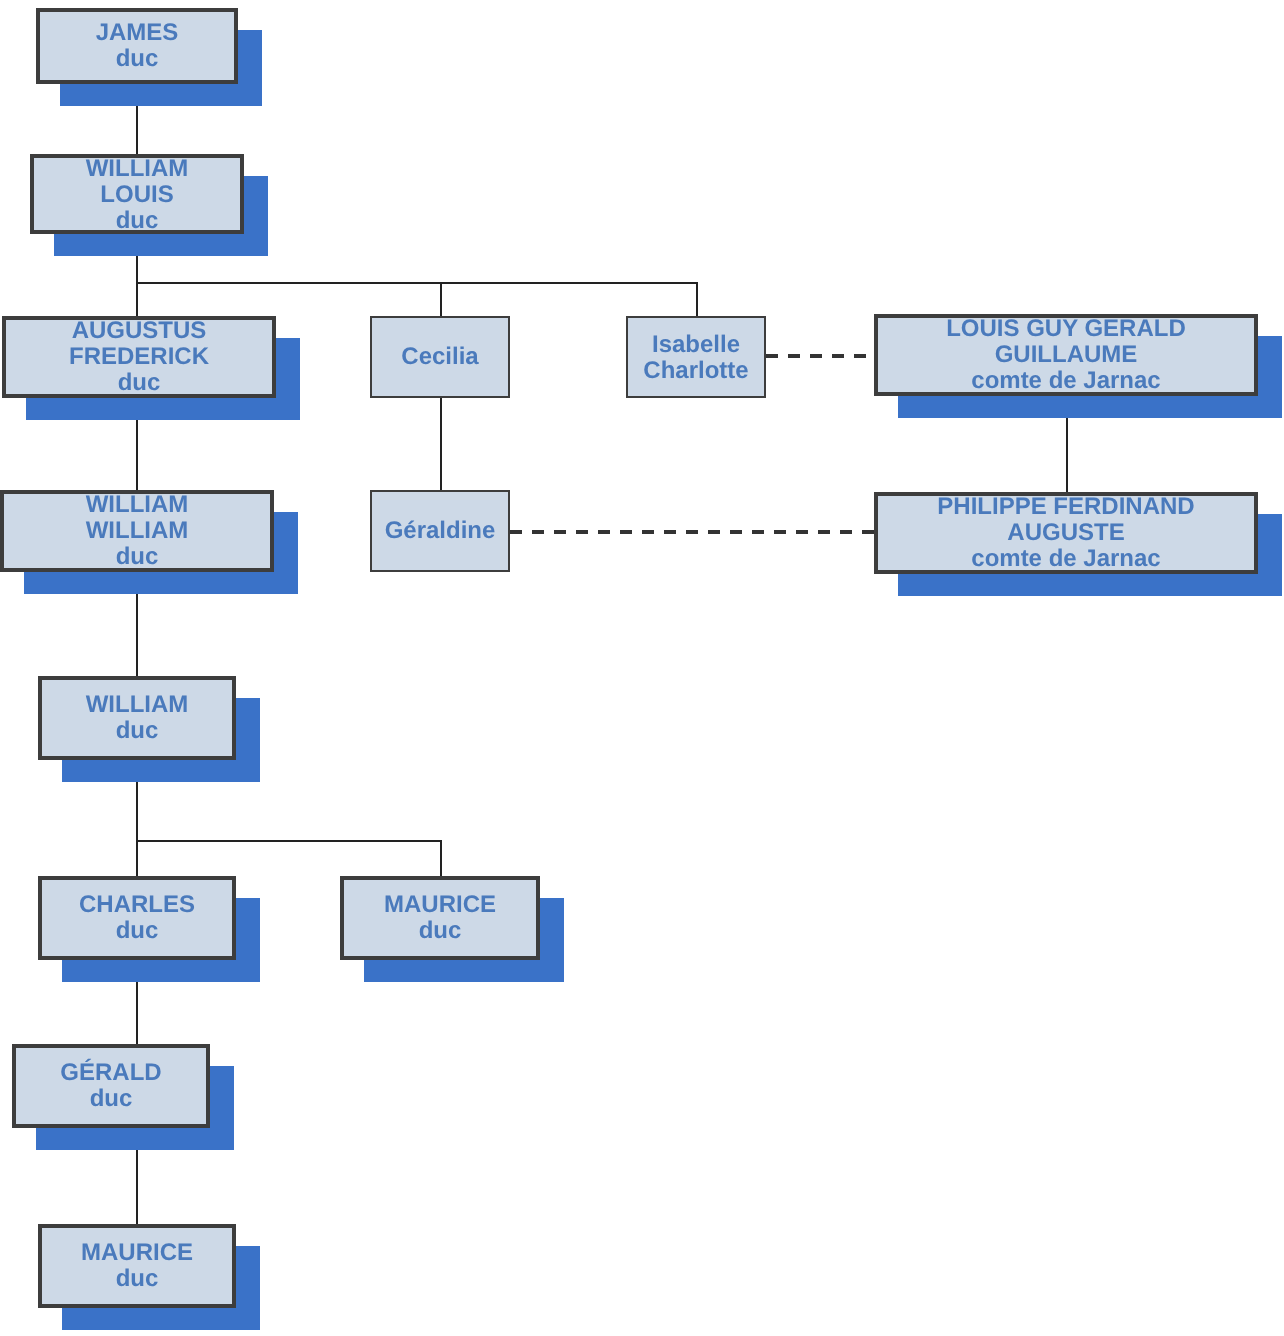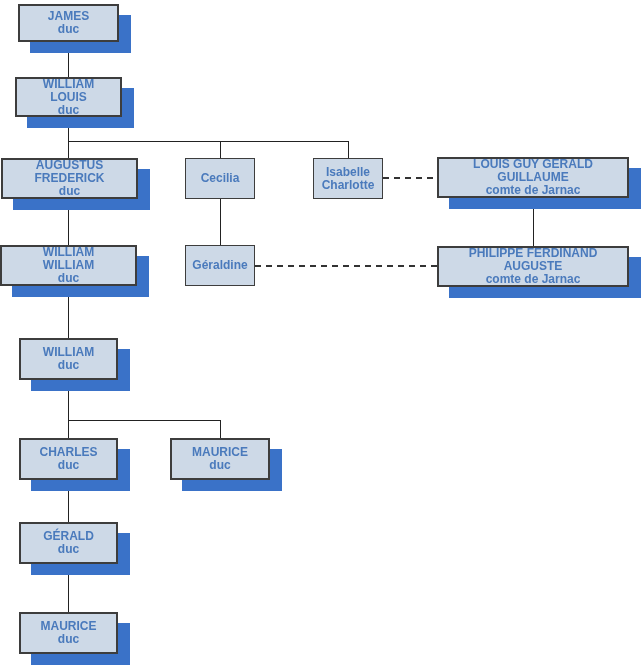--- a/index.html
+++ b/index.html
@@ -146,21 +146,21 @@
   </div>
 
   <div class="node" style="left:170px;top:438px;width:100px;height:42px">
     <div class="shd"></div>
     <div class="bx">
       <div>MAURICE</div>
       <div>duc</div>
     </div>
   </div>
 
-  <div class="node" style="left:19px;top:522px;width:99px;height:42px">
+  <div class="node" style="left:6px;top:522px;width:99px;height:42px">
     <div class="shd"></div>
     <div class="bx">
       <div>GÉRALD</div>
       <div>duc</div>
     </div>
   </div>
 
   <div class="node" style="left:19px;top:612px;width:99px;height:42px">
     <div class="shd"></div>
     <div class="bx">

